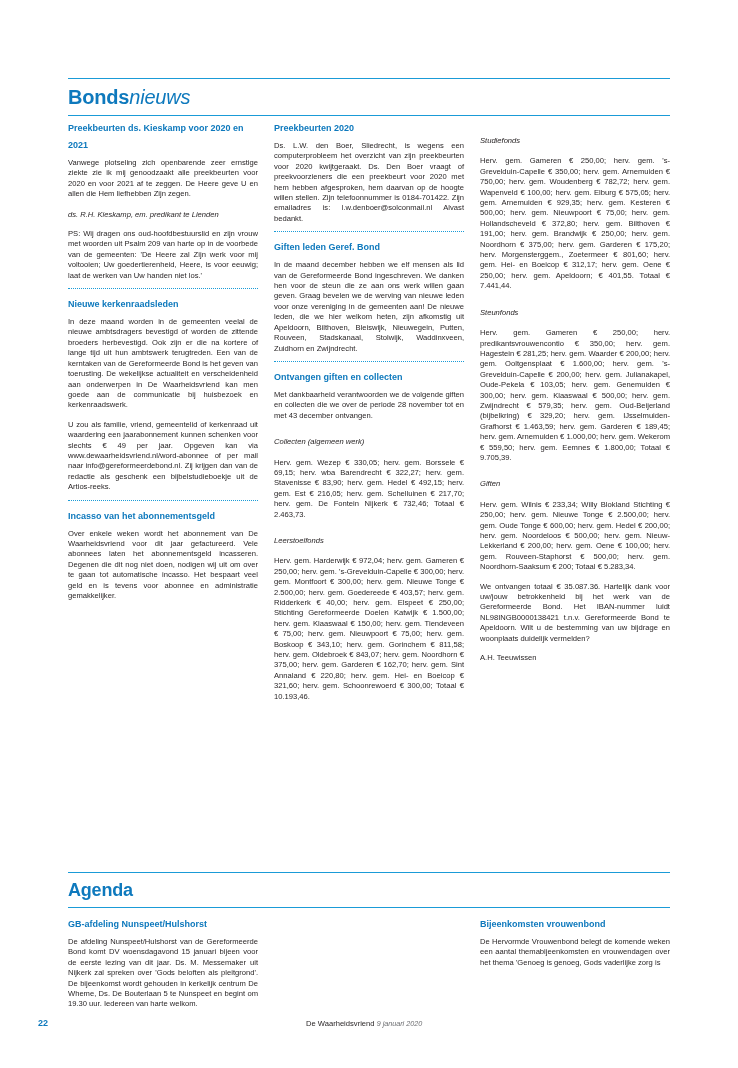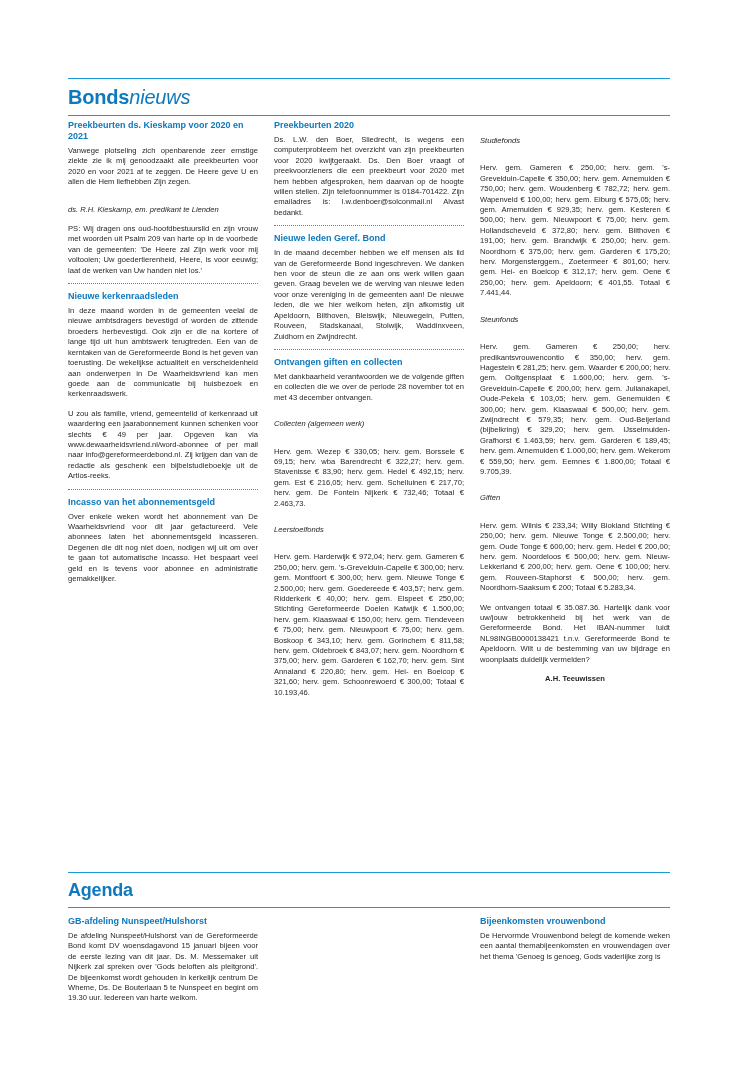--- a/index.html
+++ b/index.html
@@ -66,43 +66,43 @@
     text-align: justify;
   }
   #body-cols { top: 120px; height: 740px; }
   #agenda-cols { top: 916px; height: 120px; }
 
   h3.art {
     color: #0e79bd;
     font-size: 9px;
     font-weight: bold;
     margin: 0 0 4px 0;
-    line-height: 11px;
+    line-height: 17px;
     text-align: left;
   }
   .art-block { margin-bottom: 0; }
   p {
     margin: 0 0 0 0;
     text-align: justify;
     hyphens: auto;
   }
-  p + p { margin-top: 17px; }
+  p + p { margin-top: 10px; }
   .ital { font-style: italic; }
   .subhead-ital {
     font-style: italic;
     margin-top: 16px;
   }
   .dotrule {
     border-top: 1px dotted #1a9bd7;
     margin: 7px 0 7px 0;
     height: 0;
   }
   .sign {
-    text-align: center;
-    font-weight: bold;
+    text-align: left;
+    font-weight: normal;
     margin-top: 9px;
   }
   .spacer { height: 9px; }
 
   
   .footer {
     position: absolute;
     left: 38px;
     top: 1018px;
     width: 660px;
@@ -174,21 +174,21 @@
     <div class="col">
 
       <div class="art-block">
         <h3 class="art">Preekbeurten 2020</h3>
         <p>Ds. L.W. den Boer, Sliedrecht, is wegens een computerprobleem het overzicht van zijn preekbeurten voor 2020 kwijtgeraakt. Ds. Den Boer vraagt of preekvoorzieners die een preekbeurt voor 2020 met hem hebben afgesproken, hem daarvan op de hoogte willen stellen. Zijn telefoonnummer is 0184-701422. Zijn emailadres is: l.w.denboer@solconmail.nl Alvast bedankt.</p>
       </div>
 
       <div class="dotrule"></div>
 
       <div class="art-block">
-        <h3 class="art">Nieuwe leden Geref. Bond</h3>
+        <h3 class="art">Giften leden Geref. Bond</h3>
         <p>In de maand december hebben we elf mensen als lid van de Gereformeerde Bond ingeschreven. We danken hen voor de steun die ze aan ons werk willen gaan geven. Graag bevelen we de werving van nieuwe leden voor onze vereniging in de gemeenten aan! De nieuwe leden, die we hier welkom heten, zijn afkomstig uit Apeldoorn, Bilthoven, Bleiswijk, Nieuwegein, Putten, Rouveen, Stadskanaal, Stolwijk, Waddinxveen, Zuidhorn en Zwijndrecht.</p>
       </div>
 
       <div class="dotrule"></div>
 
       <div class="art-block">
         <h3 class="art">Ontvangen giften en collecten</h3>
         <p>Met dankbaarheid verantwoorden we de volgende giften en collecten die we over de periode 28 november tot en met 43 december ontvangen.</p>
         <p class="subhead-ital">Collecten (algemeen werk)</p>
         <p>Herv. gem. Wezep € 330,05; herv. gem. Borssele € 69,15; herv. wba Barendrecht € 322,27; herv. gem. Stavenisse € 83,90; herv. gem. Hedel € 492,15; herv. gem. Est € 216,05; herv. gem. Schelluinen € 217,70; herv. gem. De Fontein Nijkerk € 732,46; Totaal € 2.463,73.</p>
@@ -228,14 +228,21 @@
     </div>
     <div class="col">
       <h3 class="art" style="visibility:hidden">&nbsp;</h3>
     </div>
     <div class="col">
       <h3 class="art">Bijeenkomsten vrouwenbond</h3>
       <p>De Hervormde Vrouwenbond belegt de komende weken een aantal themabijeenkomsten en vrouwendagen over het thema 'Genoeg is genoeg, Gods vaderlijke zorg is</p>
     </div>
   </div>
 
+  <div class="footer">
+    <div class="pageno">22</div>
+    <div class="magtitle">
+      <span>De Waarheidsvriend</span>
+      <span class="magdate">9 januari 2020</span>
+    </div>
+  </div>
 
 </div>
 
 </body></html>

